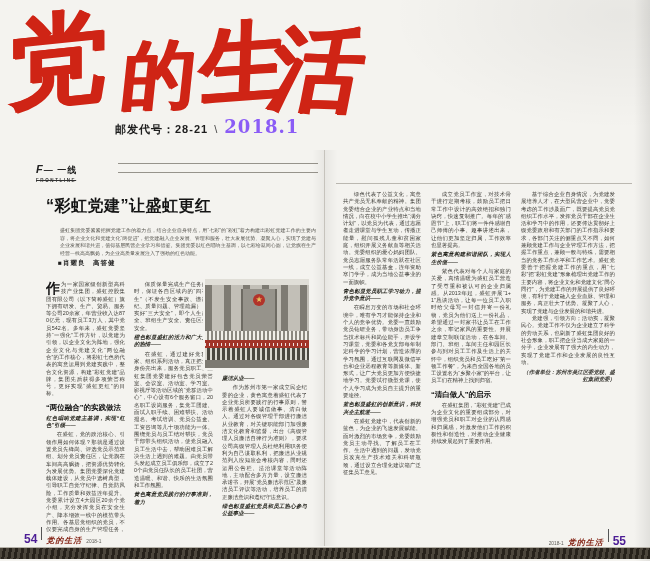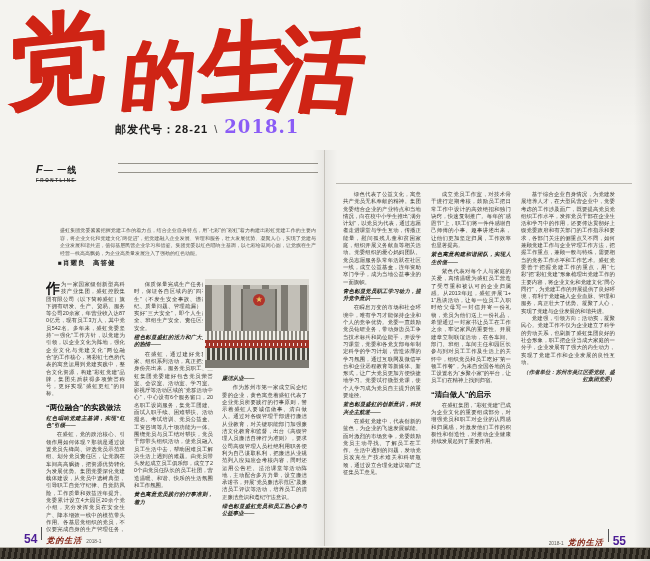--- a/index.html
+++ b/index.html
@@ -115,20 +115,21 @@
   <div class="logo">
     <div class="row1">
       <span class="pre">F</span>—
       <span>一线</span>
     </div>
     <div class="row2">FRONTLINE</div>
   </div>
   <div class="rule rule1"></div>
   <div class="rule rule2"></div>
 
+  <div class="title">“彩虹党建”让盛虹更红</div>
   <div class="standfirst">盛虹集团党委紧紧把握党建工作的着力点，结合企业自身特点，用“七彩”的“彩虹”着力构建出彩虹党建工作的主要内容，将企业文化和党建文化“两促进”，把党建融入企业发展、管理和服务，壮大发展优势、凝聚人心，实现了党建与企业发展和谐共进，值得基层民营企业学习和借鉴。集团党委以红色唱响主基调，以七彩绘就同心圆，让党旗在生产经营一线高高飘扬，为企业高质量发展注入了强劲的红色动能。</div>
   <div class="byline">■肖耀良　高答健</div>
 
   <div class="col lcol c1">
       <div class="blk dropcap"><span class="dc">作</span>为一家国家级创新型高科技产业集团，盛虹控股集团有限公司（以下简称盛虹）旗下拥有研发、生产、贸易、服务等公司20余家，年营业收入达870亿元，现有员工3万人，其中党员542名。多年来，盛虹党委坚持“一强化”工作方针，以党建为引领，以企业文化为阵地，强化企业文化与党建文化“两位融合”的工作核心，将彩虹七色所代表的寓意运用到党建实践中，整合文化资源，构建“彩虹党建”品牌，集团先后获得多项荣誉称号，更好实现“盛虹更红”的目标。</div>
       <div class="blk subhead">“两位融合”的实践做法</div>
       <div class="blk lead">红色唱响党建主基调，实现“红色”引领——</div>
       <div class="blk p">在盛虹，党的政治核心、引领作用如何体现？那就是通过设置党员先锋岗、评选党员示范班组、划分党员责任区，让党旗在车间高高飘扬，把资源优势转化为发展优势。集团党委深化党建载体建设，从党员中选树典型，引导职工自觉守纪律、自觉防风险，工作质量和效益连年提升。党委累计设立4大园区20余个党小组，充分发挥党员在安全生产、降本增效一线中的模范带头作用。各基层党组织的党员，不仅要完成自身的生产管理任务，还要带领所在班组和部门在</div>
     </div>
   <div class="col lcol c2">

